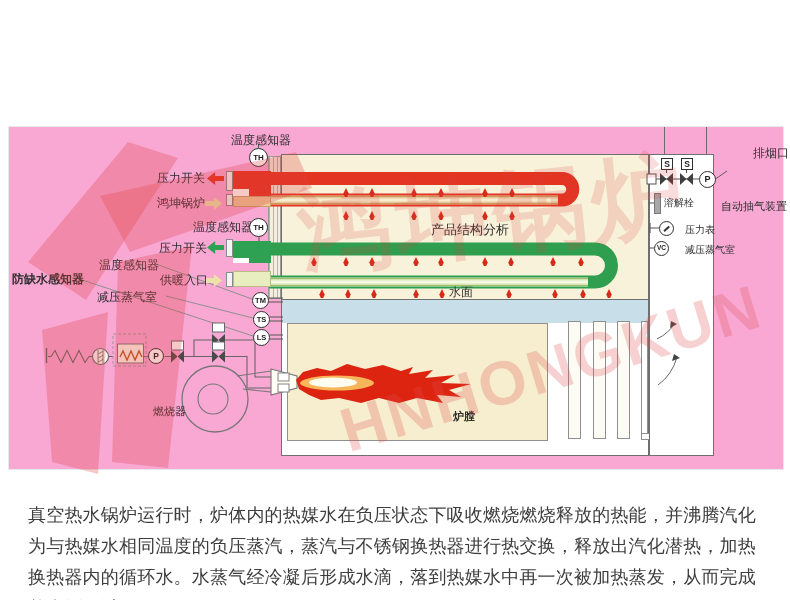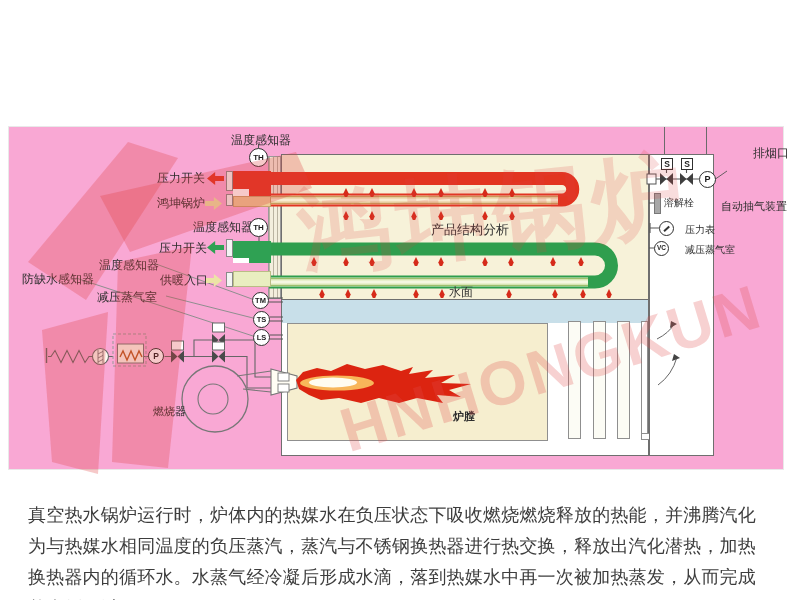--- a/index.html
+++ b/index.html
@@ -151,21 +151,21 @@
     <div class="abs arrowL a-green" style="left:198px;top:114px;"></div>
     <div class="abs arrowR a-pale" style="left:196px;top:147px;"></div>
     <div class="abs graybar"></div>
 
     <div class="lbl" style="left:222px;top:7px;">温度感知器</div>
     <div class="lbl" style="left:148px;top:45px;">压力开关</div>
     <div class="lbl" style="left:148px;top:70px;">鸿坤锅炉</div>
     <div class="lbl" style="left:184px;top:94px;">温度感知器</div>
     <div class="lbl" style="left:150px;top:115px;">压力开关</div>
     <div class="lbl" style="left:90px;top:132px;">温度感知器</div>
-    <div class="lbl" style="left:13px;top:146px;">防缺水感知器</div>
+    <div class="lbl" style="left:3px;top:146px;font-weight:bold;">防缺水感知器</div>
     <div class="lbl" style="left:151px;top:147px;font-family:Liberation Serif, serif;">供暖入口</div>
     <div class="lbl" style="left:88px;top:164px;">减压蒸气室</div>
     <div class="lbl fs13" style="left:422px;top:96px;">产品结构分析</div>
     <div class="lbl" style="left:440px;top:159px;">水面</div>
     <div class="lbl fs125" style="left:444px;top:283px;font-weight:bold;">炉膛</div>
     <div class="lbl fs125" style="left:144px;top:278px;">燃烧器</div>
     <div class="lbl" style="left:701px;top:20px;margin-left:43px;">排烟口</div>
     <div class="lbl fs11" style="left:712px;top:33px;margin-top:40px;">自动抽气装置</div>
     <div class="lbl fs115" style="left:655px;top:70px;">溶解栓</div>
     <div class="lbl fs115" style="left:676px;top:97px;">压力表</div>

